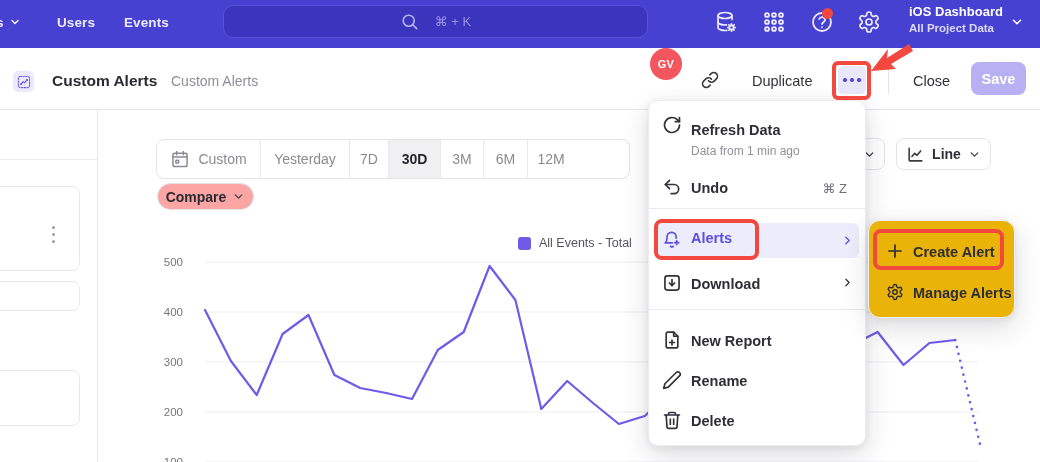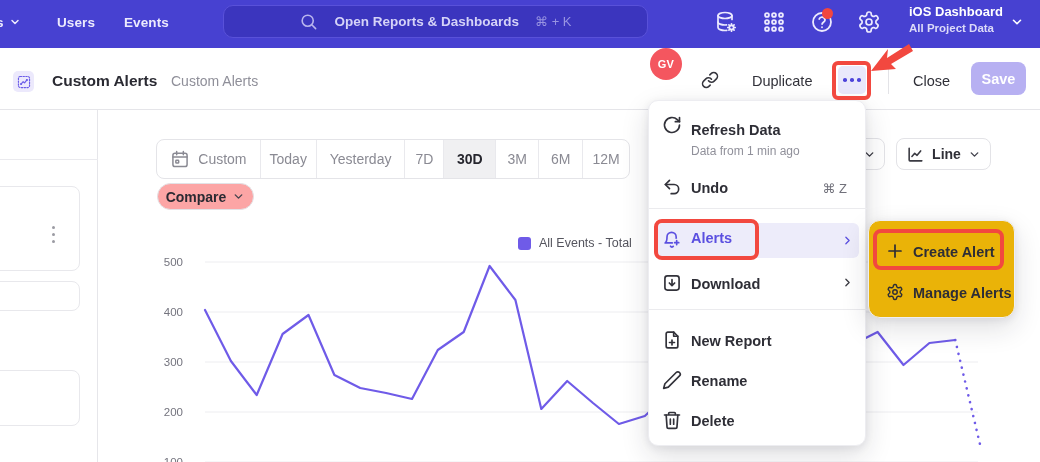--- a/index.html
+++ b/index.html
@@ -116,23 +116,20 @@
 
 <div class="seg-control">
   <div class="seg" style="width:104px;">
     <svg width="20" height="20" viewBox="0 0 24 24" fill="none" stroke="#8A8A93" stroke-width="1.8" stroke-linecap="round" stroke-linejoin="round">
         <rect x="3.5" y="5" width="17" height="16" rx="2.5"></rect>
         <path d="M8 3v4M16 3v4M3.5 9.5h17"></path>
         <rect x="7" y="13.5" width="3.4" height="3.4" rx="0.8"></rect>
       </svg>
     <span>Custom</span>
   </div>
-  <div class="seg" style="width:56px;">
-      <span>Today</span>
-    </div>
   <div class="seg" style="width:89px;">
       <span>Yesterday</span>
     </div>
   <div class="seg" style="width:39px;">
       <span>7D</span>
     </div>
   <div class="seg selected" style="width:52px;">
       <span>30D</span>
     </div>
   <div class="seg" style="width:43px;">
@@ -187,21 +184,20 @@
     </div>
   <div class="nav-item" style="left:124px;">
       <span>Events</span>
     </div>
 
   <div class="searchbox">
     <svg width="19" height="19" viewBox="0 0 24 24" fill="none" stroke="#B9B5EE" stroke-width="2" stroke-linecap="round">
         <circle cx="11" cy="11" r="7"></circle>
         <path d="M16.5 16.5L21 21"></path>
       </svg>
-    <span class="ph">Open Reports &amp; Dashboards</span>
     <span class="kbd">⌘ + K</span>
   </div>
 
   <svg class="topicon" style="left:714px;" viewBox="0 0 24 24" fill="none" stroke="#ECEAFE" stroke-width="1.7" stroke-linecap="round" stroke-linejoin="round">
     <ellipse cx="11" cy="5.5" rx="7" ry="3"></ellipse>
     <path d="M4 5.5v6.5c0 1.66 3.13 3 7 3 .5 0 1-.02 1.5-.07"></path>
     <path d="M18 5.5v4"></path>
     <path d="M4 12v5.5c0 1.66 3.13 3 7 3 .6 0 1.2-.03 1.76-.1"></path>
     <circle cx="17.5" cy="17.5" r="2.2"></circle>
     <path d="M17.5 13.8v1.5M17.5 19.7v1.5M21.2 17.5h-1.5M15.3 17.5h-1.5M20.1 14.9l-1.06 1.06M15.96 19.04l-1.06 1.06M20.1 20.1l-1.06-1.06M15.96 15.96l-1.06-1.06"></path>

